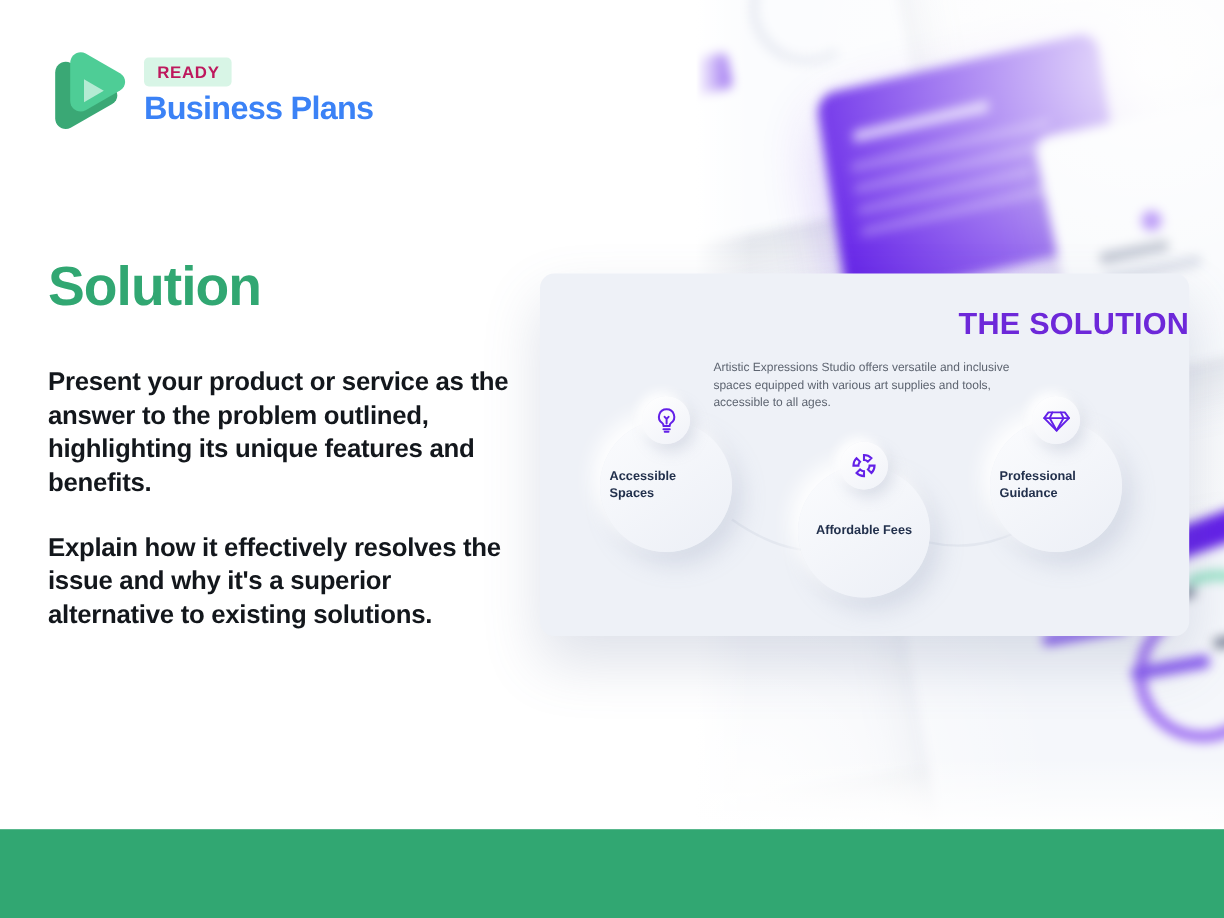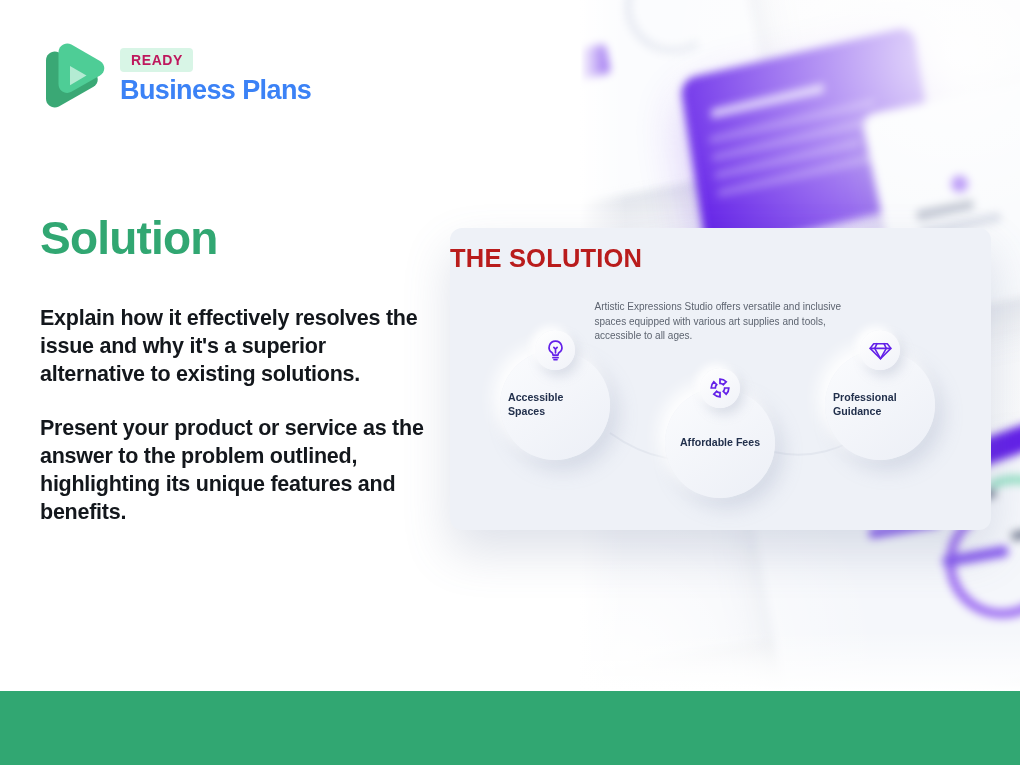--- a/index.html
+++ b/index.html
@@ -236,25 +236,25 @@
     position:absolute;
     left:450px; top:228px;
     width:541px; height:302px;
     background:#eef1f7;
     border-radius:12px;
     box-shadow:0 22px 48px rgba(95,110,150,.20);
     overflow:hidden;
     z-index:20;
   }
   .pc-title {
-    position:absolute; left:0; right:0; top:16px;
-    text-align:left;
+    position:absolute; left:0; right:0; top:28px;
+    text-align:right;
     font-size:25.5px;
     font-weight:700;
-    color:#b91c1c;
+    color:#6d28d9;
     letter-spacing:.2px;
   }
   .pc-desc {
     position:absolute; left:50%; top:72px;
     transform:translateX(-50%);
     width:252px;
     text-align:left;
     font-size:10px;
     line-height:1.47;
     color:#5d6470;
@@ -374,22 +374,22 @@
     </svg>
     <div class="brand-lines">
       <span class="ready-badge">READY</span>
       <span class="brand-name">Business Plans</span>
     </div>
   </div>
 
   <h1 class="headline">Solution</h1>
 
   <div class="body-copy">
+    <p>Present your product or service as the answer to the problem outlined, highlighting its unique features and benefits.</p>
     <p>Explain how it effectively resolves the issue and why it's a superior alternative to existing solutions.</p>
-    <p>Present your product or service as the answer to the problem outlined, highlighting its unique features and benefits.</p>
   </div>
 
   <div class="preview-card">
 
     <div class="pc-title">THE SOLUTION</div>
     <div class="pc-desc">Artistic Expressions Studio offers versatile and inclusive spaces equipped with various art supplies and tools, accessible to all ages.</div>
 
     <svg class="connectors" viewBox="0 0 541 302">
       <path d="M160 205 C198 232 232 236 268 228" stroke="#e3e7ef" stroke-width="2" fill="none"></path>
       <path d="M324 224 C360 232 392 222 424 200" stroke="#e3e7ef" stroke-width="2" fill="none"></path>

